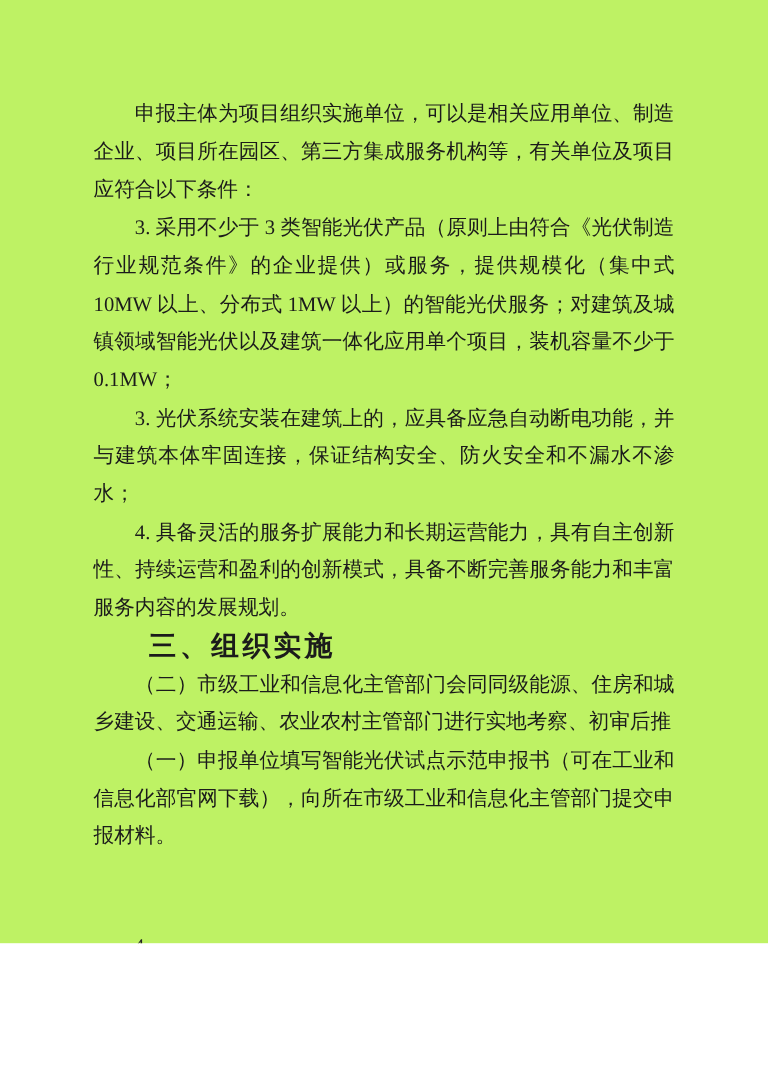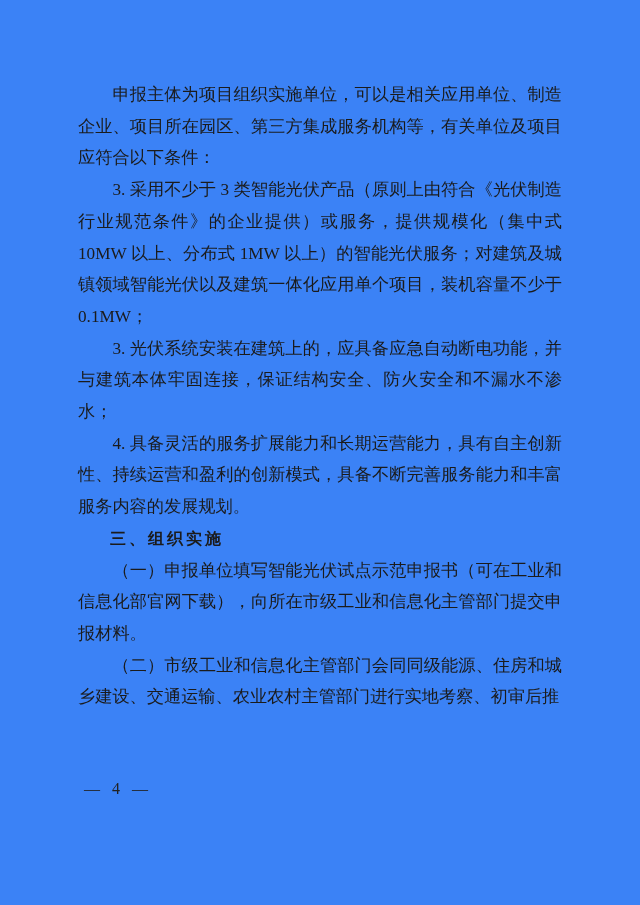--- a/index.html
+++ b/index.html
@@ -7,22 +7,22 @@
     padding: 0;
   }
   body {
     width: 640px;
     height: 905px;
     background: #ffffff;
   }
   .page {
     position: relative;
     width: 640px;
-    height: 905px;
-    background: #3b82f6;
+    height: 786px;
+    background: #bef264;
     overflow: hidden;
     font-family: "Liberation Serif", "DejaVu Serif", serif;
     color: #1b1b1b;
   }
   .content {
     position: absolute;
     left: 78px;
     top: 79px;
     width: 484px;
     font-size: 17.2px;
@@ -32,21 +32,21 @@
   }
   .para {
     margin: 0;
     text-indent: 2em;
   }
   .heading {
     margin: 0;
     text-indent: 2em;
     font-family: "Liberation Sans", "DejaVu Sans", sans-serif;
     font-weight: 700;
-    font-size: 16px;
+    font-size: 23px;
     letter-spacing: 3px;
   }
   .footer {
     position: absolute;
     left: 84px;
     top: 778px;
     font-size: 16px;
     line-height: 22px;
     word-spacing: 8px;
     color: #222222;
@@ -56,17 +56,17 @@
 </head>
 <body>
 
 <div class="page">
   <div class="content">
     <p class="para">申报主体为项目组织实施单位，可以是相关应用单位、制造企业、项目所在园区、第三方集成服务机构等，有关单位及项目应符合以下条件：</p>
     <p class="para">3. 采用不少于 3 类智能光伏产品（原则上由符合《光伏制造行业规范条件》的企业提供）或服务，提供规模化（集中式10MW 以上、分布式 1MW 以上）的智能光伏服务；对建筑及城镇领域智能光伏以及建筑一体化应用单个项目，装机容量不少于0.1MW；</p>
     <p class="para">3. 光伏系统安装在建筑上的，应具备应急自动断电功能，并与建筑本体牢固连接，保证结构安全、防火安全和不漏水不渗水；</p>
     <p class="para">4. 具备灵活的服务扩展能力和长期运营能力，具有自主创新性、持续运营和盈利的创新模式，具备不断完善服务能力和丰富服务内容的发展规划。</p>
     <p class="heading">三、组织实施</p>
+    <p class="para">（二）市级工业和信息化主管部门会同同级能源、住房和城乡建设、交通运输、农业农村主管部门进行实地考察、初审后推</p>
     <p class="para">（一）申报单位填写智能光伏试点示范申报书（可在工业和信息化部官网下载），向所在市级工业和信息化主管部门提交申报材料。</p>
-    <p class="para">（二）市级工业和信息化主管部门会同同级能源、住房和城乡建设、交通运输、农业农村主管部门进行实地考察、初审后推</p>
   </div>
   <div class="footer">— 4 —</div>
 </div>
 
 </body></html>

